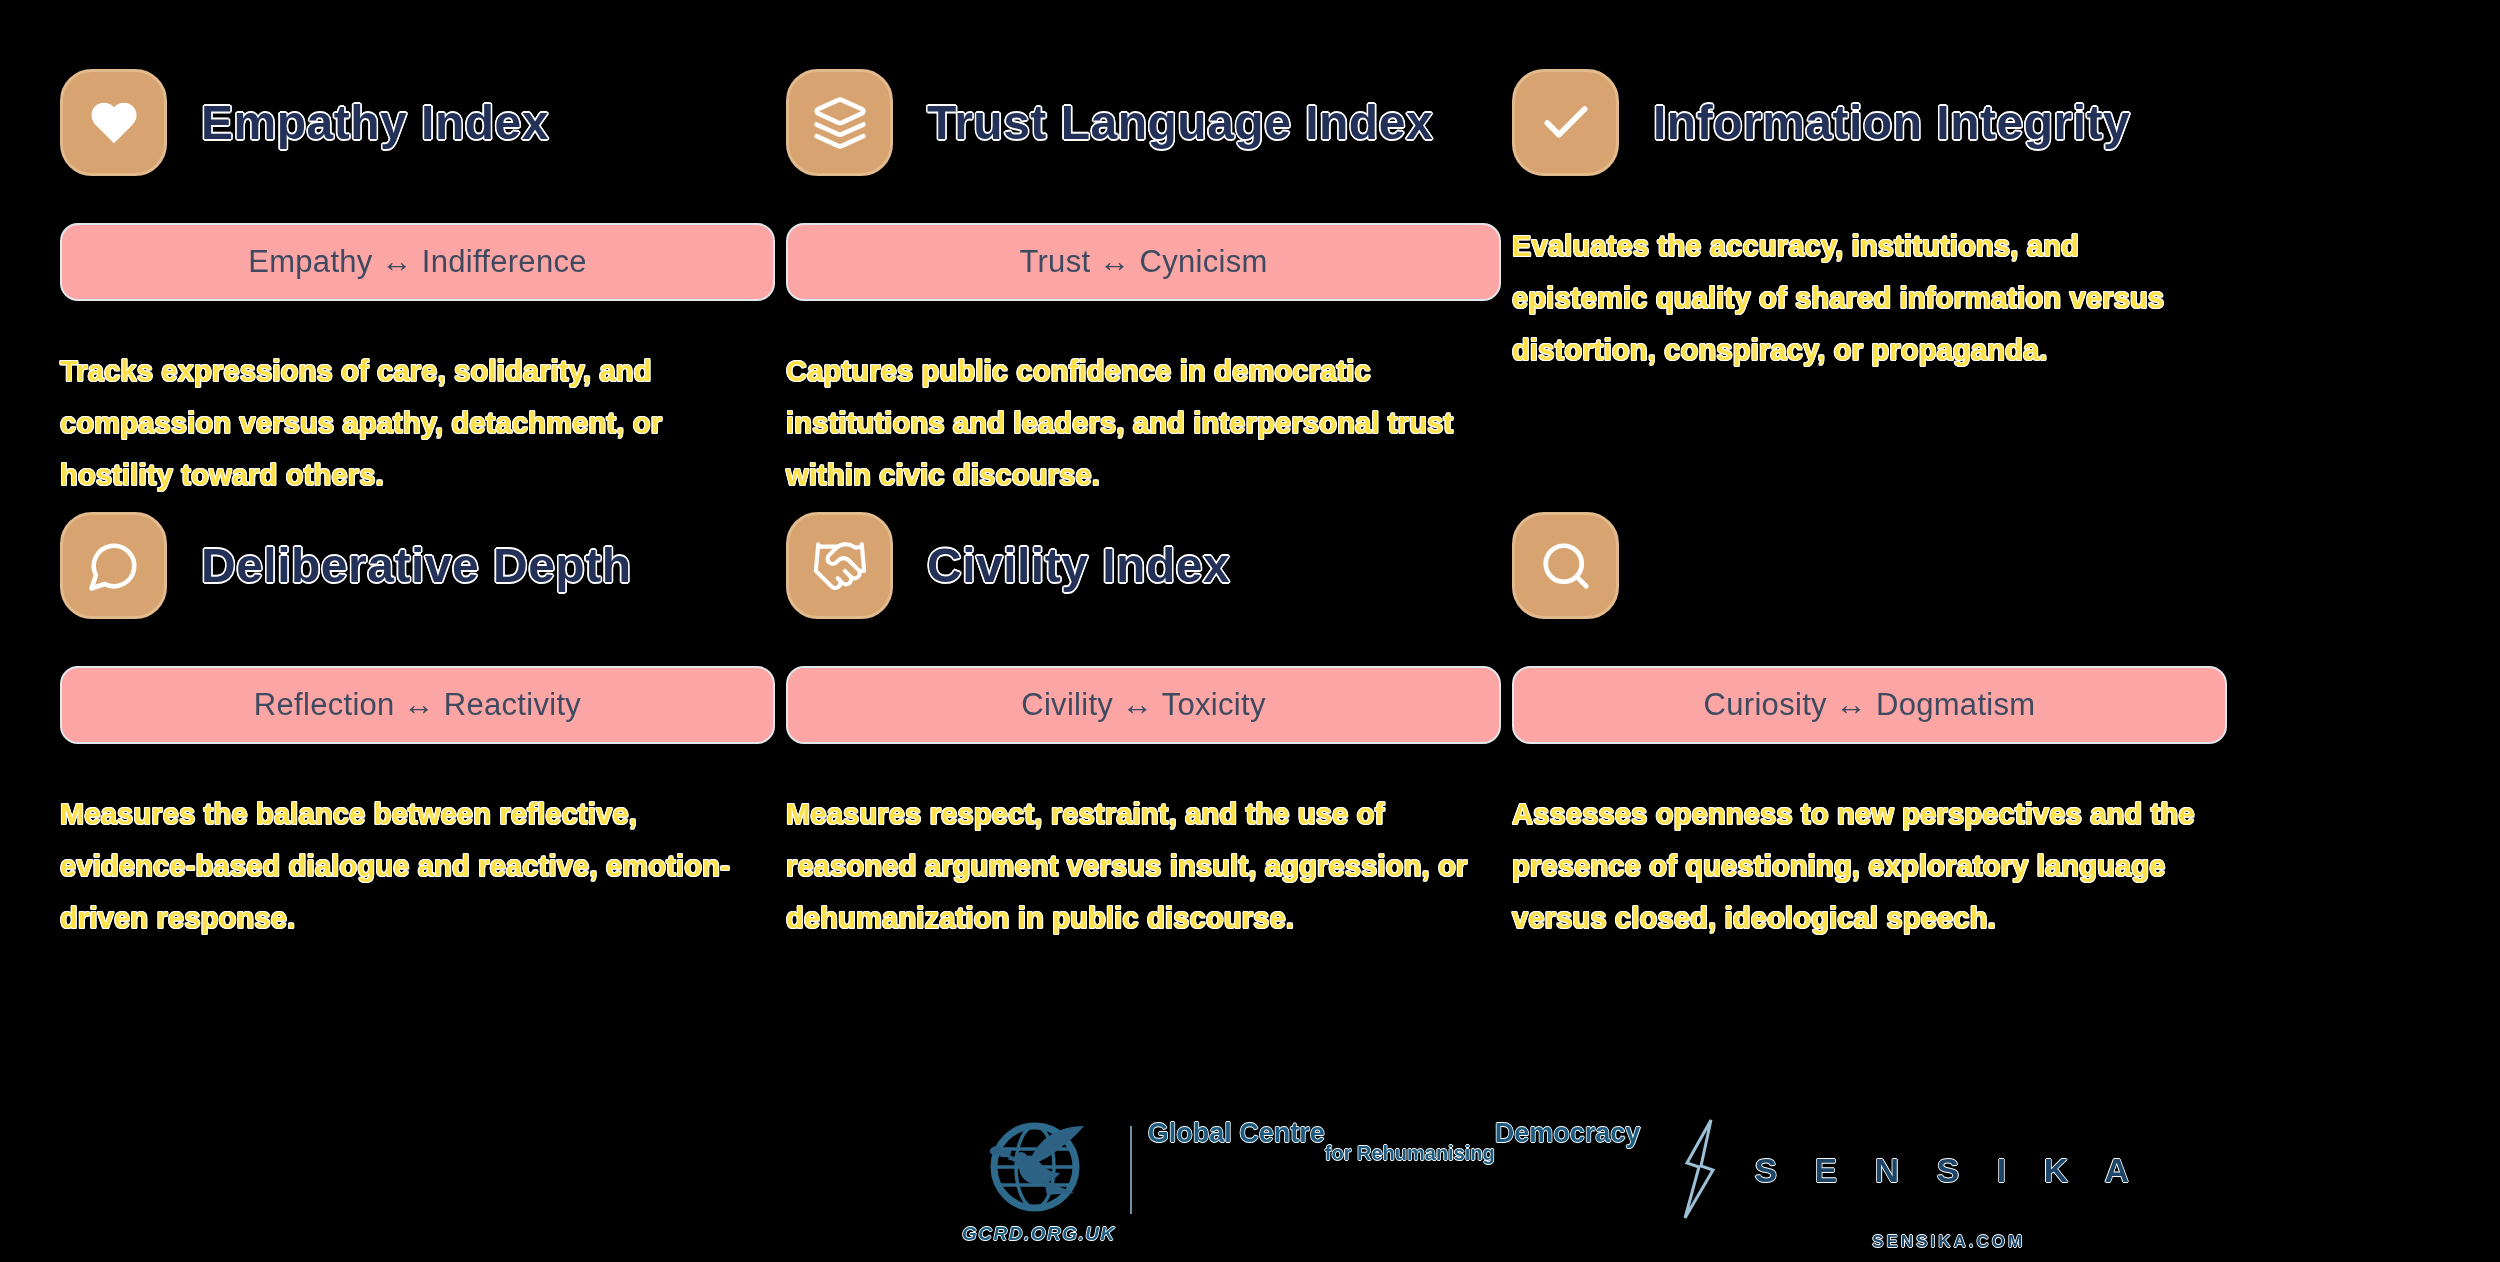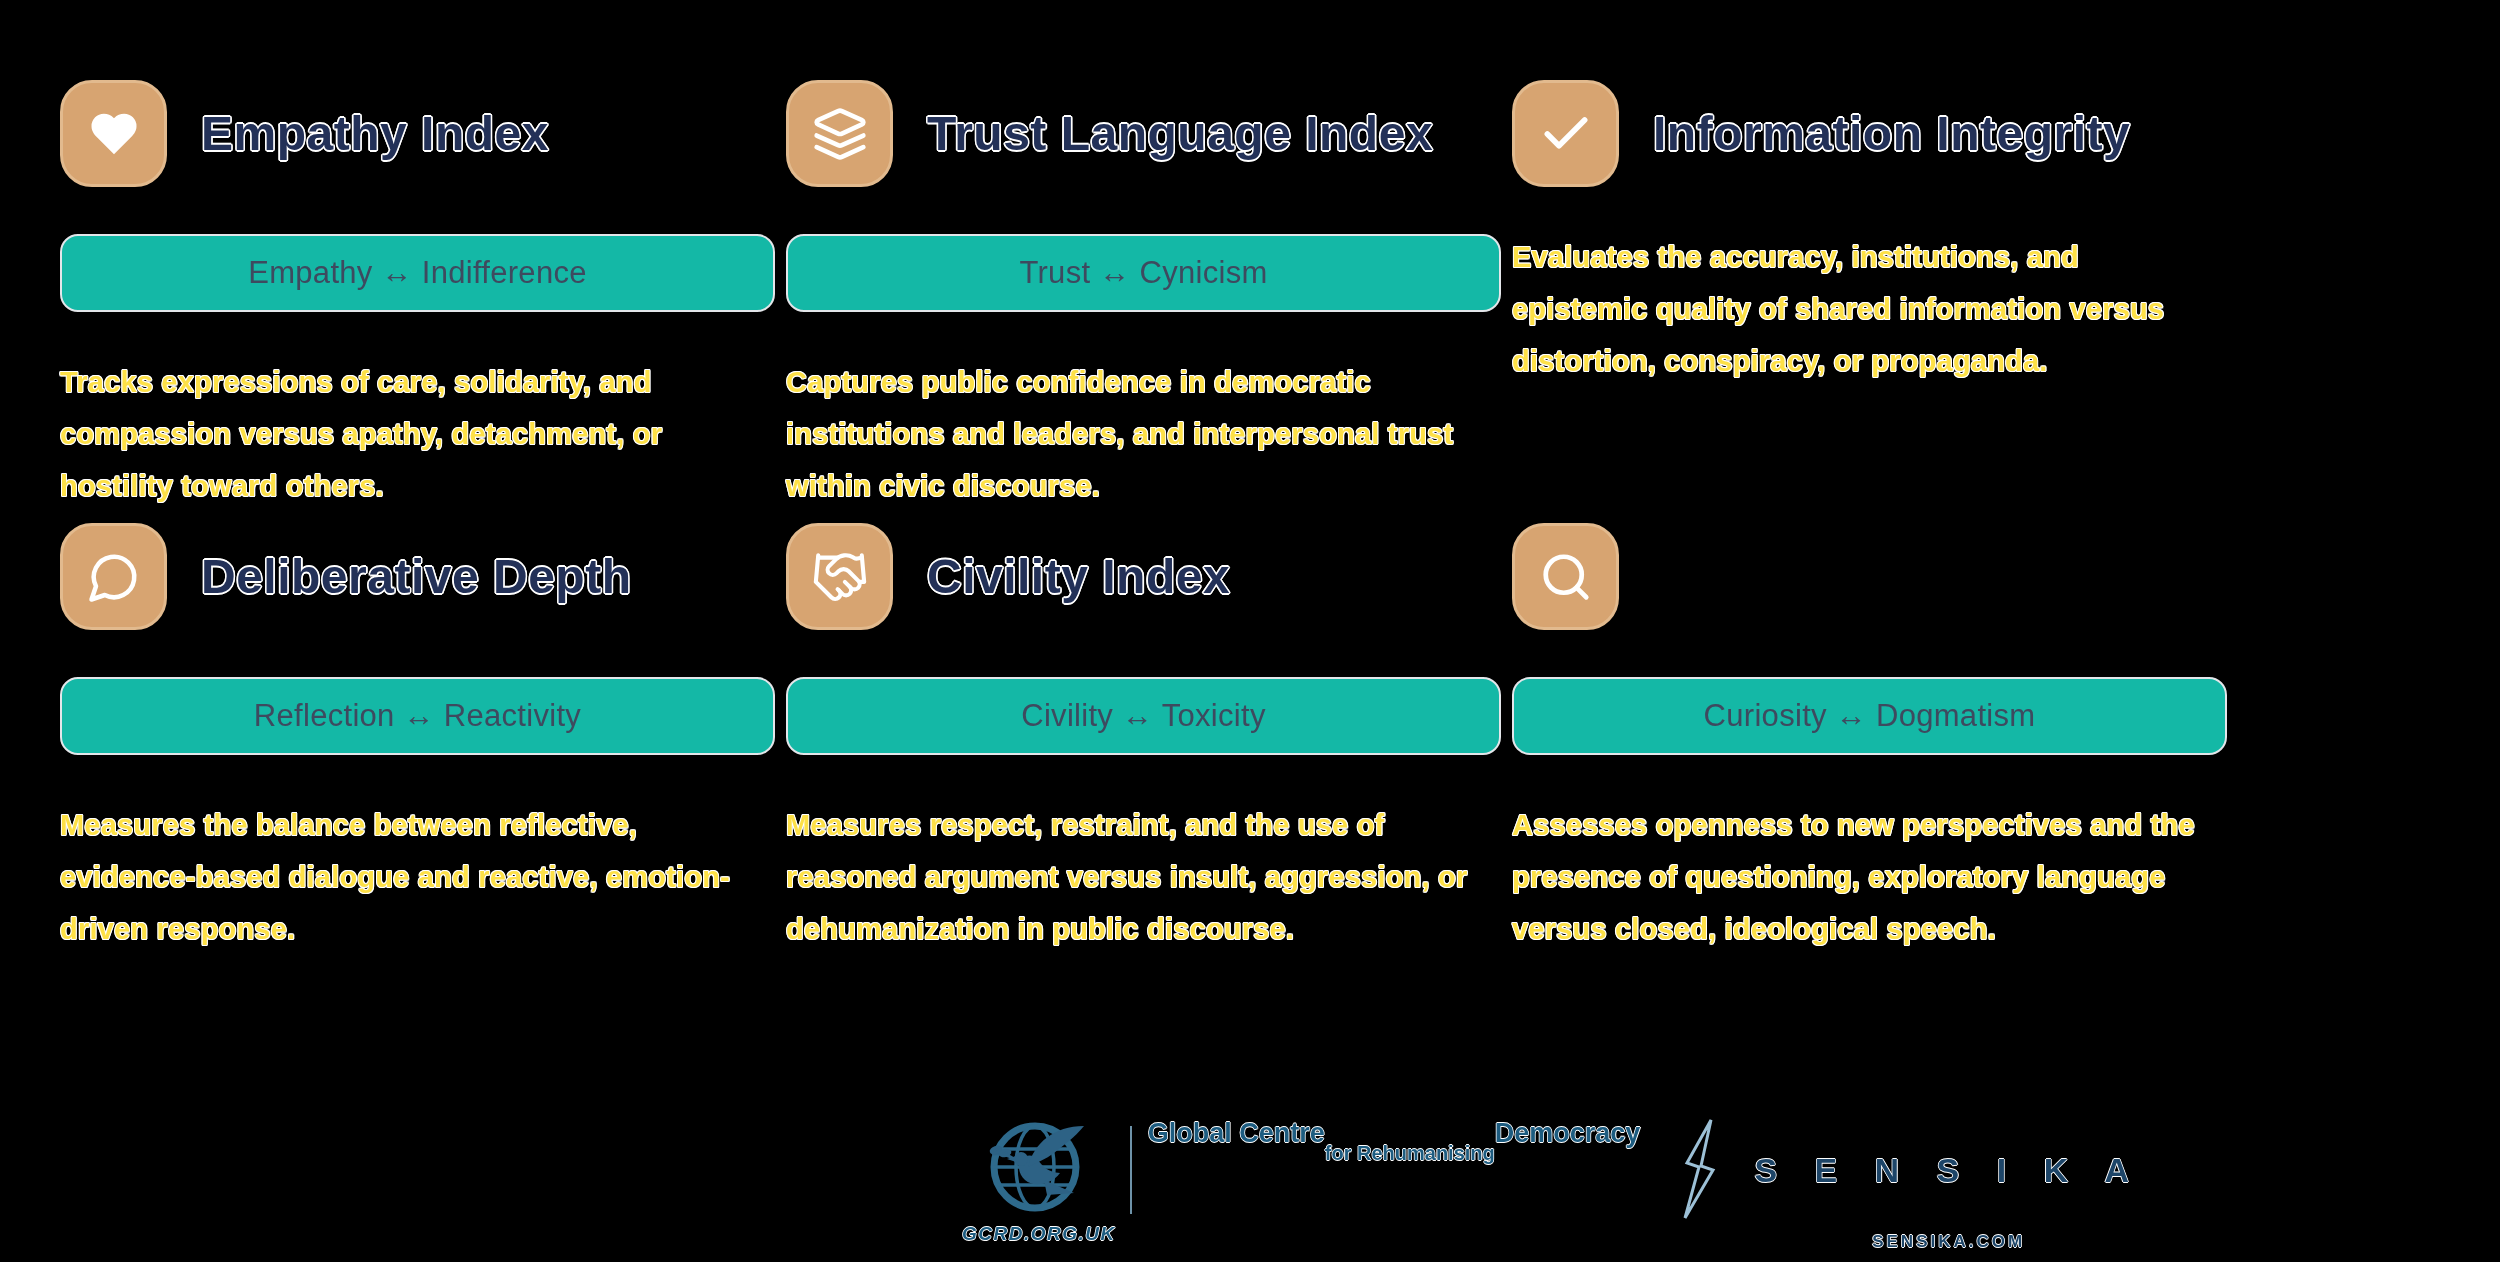--- a/index.html
+++ b/index.html
@@ -2,39 +2,39 @@
 <html><head>
 <meta charset="utf-8">
 <style>
   html,body{margin:0;padding:0;}
   body{
     width:2500px;height:1262px;position:relative;overflow:hidden;
     background:#000;
     font-family:"Liberation Sans","DejaVu Sans",sans-serif;
   }
   .grid{
-    position:absolute;left:60px;top:80px;
+    position:absolute;left:60px;top:69px;
     display:grid;grid-template-columns:repeat(3,715px);
     column-gap:105px;row-gap:96px;gap:11px;
   }
   .card{width:715px;}
   .card-header{display:flex;align-items:center;gap:34px;height:107px;}
   .icon-box{
     width:107px;height:107px;box-sizing:border-box;flex:0 0 107px;
     background:#d7a471;border:3px solid #e2ba8e;border-radius:32px;
     display:flex;align-items:center;justify-content:center;
   }
   .card-title{
     font-size:48px;font-weight:700;color:#233158;letter-spacing:.5px;
     text-shadow:1.6px 0 0 #fff,-1.6px 0 0 #fff,0 1.6px 0 #fff,0 -1.6px 0 #fff,
                 1.2px 1.2px 0 #fff,-1.2px 1.2px 0 #fff,1.2px -1.2px 0 #fff,-1.2px -1.2px 0 #fff;
   }
   .pill{
     margin-top:47px;height:78px;box-sizing:border-box;
-    background:#14b8a6;border:2px solid #e3e6ea;border-radius:18px;
+    background:#fca5a5;border:2px solid #e3e6ea;border-radius:18px;
     display:flex;align-items:center;justify-content:center;
     font-size:31px;color:#3e4a5f;font-weight:500;letter-spacing:.3px;
   }
   .desc{
     margin-top:44px;max-width:706px;
     font-size:29px;line-height:52px;font-weight:700;color:#fde047;letter-spacing:.2px;
     text-shadow:1.1px 0 0 #fff,-1.1px 0 0 #fff,0 1.1px 0 #fff,0 -1.1px 0 #fff,
                 .8px .8px 0 #fff,-.8px .8px 0 #fff,.8px -.8px 0 #fff,-.8px -.8px 0 #fff;
   }
   .footer{

